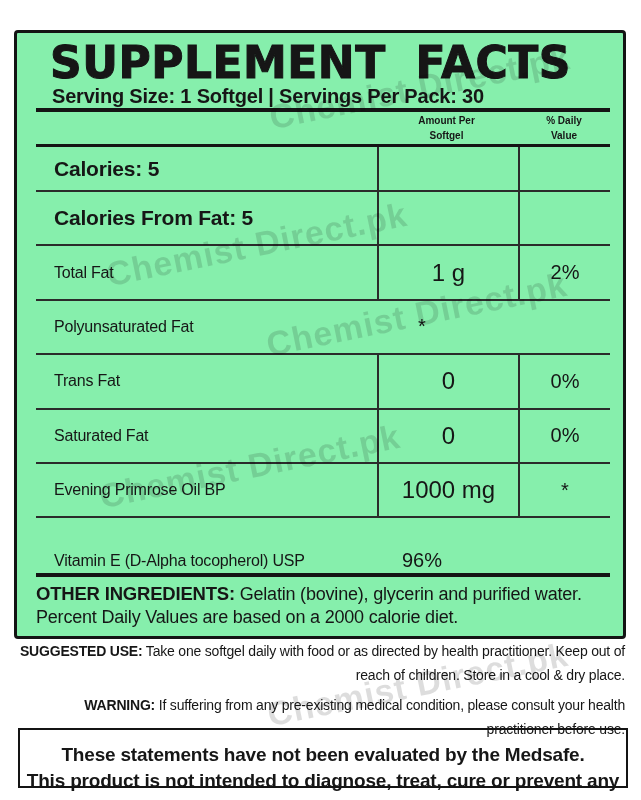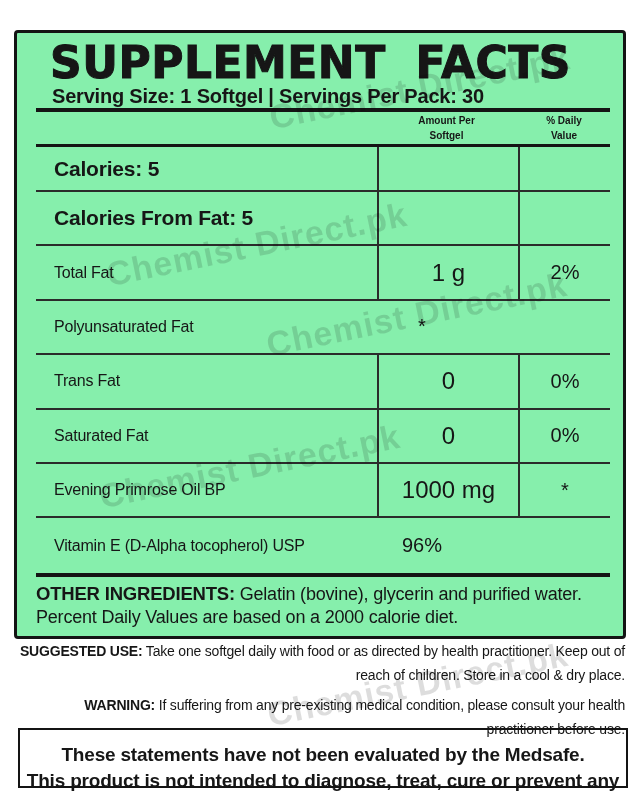--- a/index.html
+++ b/index.html
@@ -36,21 +36,21 @@
   }
   .hdr-amount{left:358px;width:143px;}
   .hdr-dv{left:501px;width:92px;}
   
   .ntable{position:absolute;left:19px;top:114px;width:574px;}
   .nrow{
     display:flex;align-items:center;box-sizing:border-box;
     height:54.4px;border-bottom:2px solid #2b2b2b;
   }
   .nrow:first-child{height:45px;}
-  .nrow:last-child{border-bottom:none;}
+  .nrow:last-child{border-bottom:none;margin-top:15px;}
   .cell-name{
     width:341px;box-sizing:border-box;padding-left:18px;
     font-size:16px;letter-spacing:-0.2px;white-space:nowrap;
   }
   .nrow.hdrrow .cell-name{font-size:21px;font-weight:bold;}
   .cell-amount{
     width:143px;box-sizing:border-box;align-self:stretch;
     display:flex;align-items:center;justify-content:center;
     border-left:2px solid #2b2b2b;border-right:2px solid #2b2b2b;
     font-size:24px;

